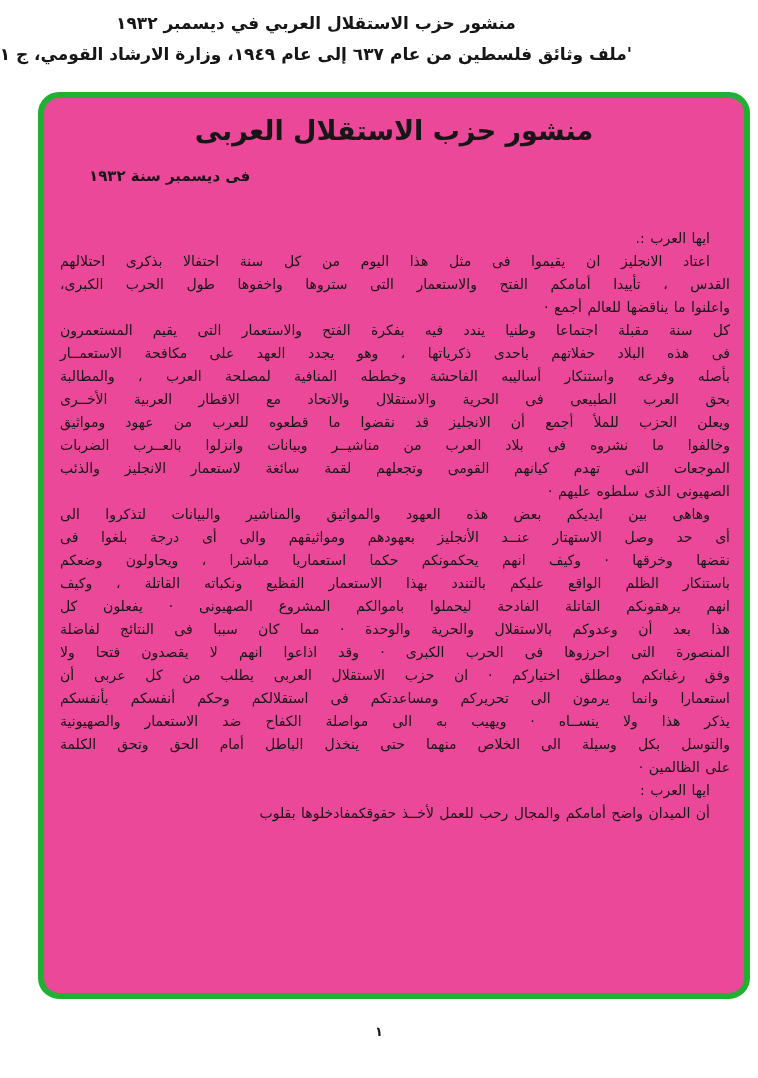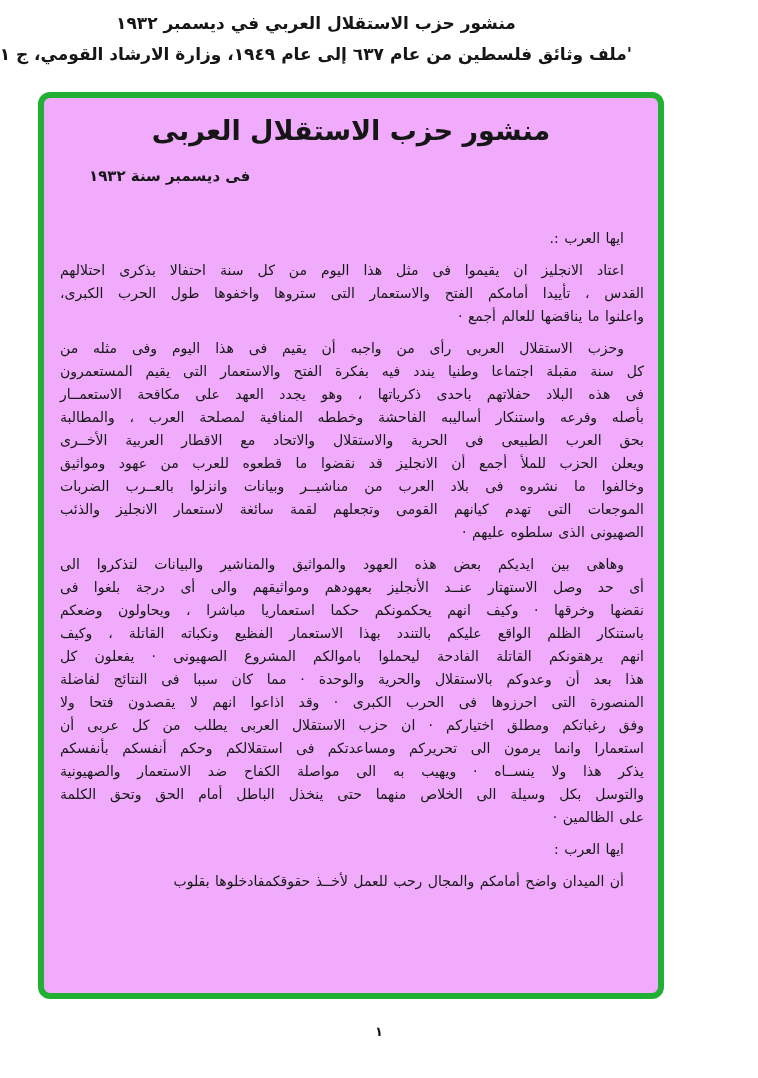--- a/index.html
+++ b/index.html
@@ -10,38 +10,38 @@
     overflow: hidden;
   }
   .header {
     position: absolute; top: 10px; left: 0; width: 632px;
     text-align: center; direction: rtl;
   }
   .header-title { font-size: 17px; font-weight: bold; line-height: 26px; white-space: nowrap; }
   .header-source { font-size: 17px; font-weight: bold; margin-top: 8px; white-space: nowrap; }
   .doc-frame {
     position: absolute; left: 38px; top: 92px;
-    width: 626px; height: 907px; box-sizing: border-box;
-    border: 6px solid #22b034; border-radius: 12px;
-    background: #f0abfc;
+    width: 712px; height: 907px; box-sizing: border-box;
+    border: 6px solid #22b034; border-radius: 21px;
+    background: #ec4899;
   }
   .doc-title {
     text-align: center; direction: rtl;
     font-size: 27px; font-weight: bold; margin-top: 15px; line-height: 36px;
   }
   .doc-subtitle {
     text-align: left; direction: rtl;
     font-size: 15px; font-weight: bold; margin-top: 16px; line-height: 22px; padding-left: 45px;
   }
   .doc-body {
     direction: rtl; margin-top: 40px;
     padding: 0 14px 0 16px;
     font-size: 14px; line-height: 23px;
   }
-  .block { margin-top: 9px; }
+  .block { }
   .block:first-child { margin-top: 0; }
   .line { text-align: justify; text-align-last: justify; word-spacing: 1px; }
   .line.first { text-indent: 20px; }
   .line.last, .salutation .line { text-align-last: right; }
   .page-number {
     position: absolute; top: 1024px; left: 0; width: 758px;
     text-align: center; font-size: 13px; font-weight: bold;
   }
 </style>
 </head>
@@ -58,21 +58,20 @@
   <div class="doc-body" id="doc-body">
       <div class="block salutation">
         <div class="line first last">ايها العرب :.</div>
       </div>
       <div class="block paragraph">
         <div class="line first">اعتاد الانجليز ان يقيموا فى مثل هذا اليوم من كل سنة احتفالا بذكرى احتلالهم</div>
         <div class="line">القدس ، تأييدا أمامكم الفتح والاستعمار التى ستروها واخفوها طول الحرب الكبرى،</div>
         <div class="line last">واعلنوا ما يناقضها للعالم أجمع ·</div>
       </div>
       <div class="block paragraph">
-        <div class="line first">وحزب الاستقلال العربى رأى من واجبه أن يقيم فى هذا اليوم وفى مثله من</div>
         <div class="line">كل سنة مقبلة اجتماعا وطنيا يندد فيه بفكرة الفتح والاستعمار التى يقيم المستعمرون</div>
         <div class="line">فى هذه البلاد حفلاتهم باحدى ذكرياتها ، وهو يجدد العهد على مكافحة الاستعمــار</div>
         <div class="line">بأصله وفرعه واستنكار أساليبه الفاحشة وخططه المنافية لمصلحة العرب ، والمطالبة</div>
         <div class="line">بحق العرب الطبيعى فى الحرية والاستقلال والاتحاد مع الاقطار العربية الأخــرى</div>
         <div class="line">ويعلن الحزب للملأ أجمع أن الانجليز قد نقضوا ما قطعوه للعرب من عهود ومواثيق</div>
         <div class="line">وخالفوا ما نشروه فى بلاد العرب من مناشيــر وبيانات وانزلوا بالعــرب الضربات</div>
         <div class="line">الموجعات التى تهدم كيانهم القومى وتجعلهم لقمة سائغة لاستعمار الانجليز والذئب</div>
         <div class="line last">الصهيونى الذى سلطوه عليهم ·</div>
       </div>
       <div class="block paragraph">

